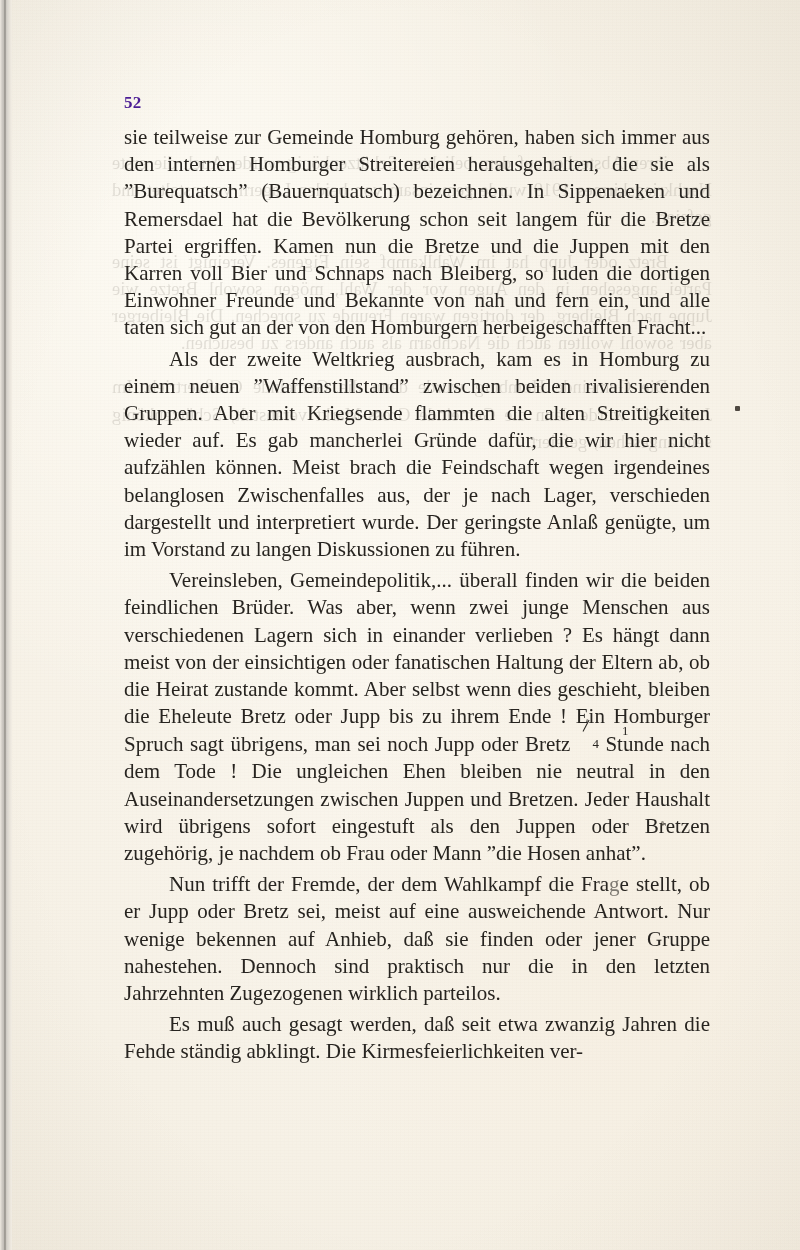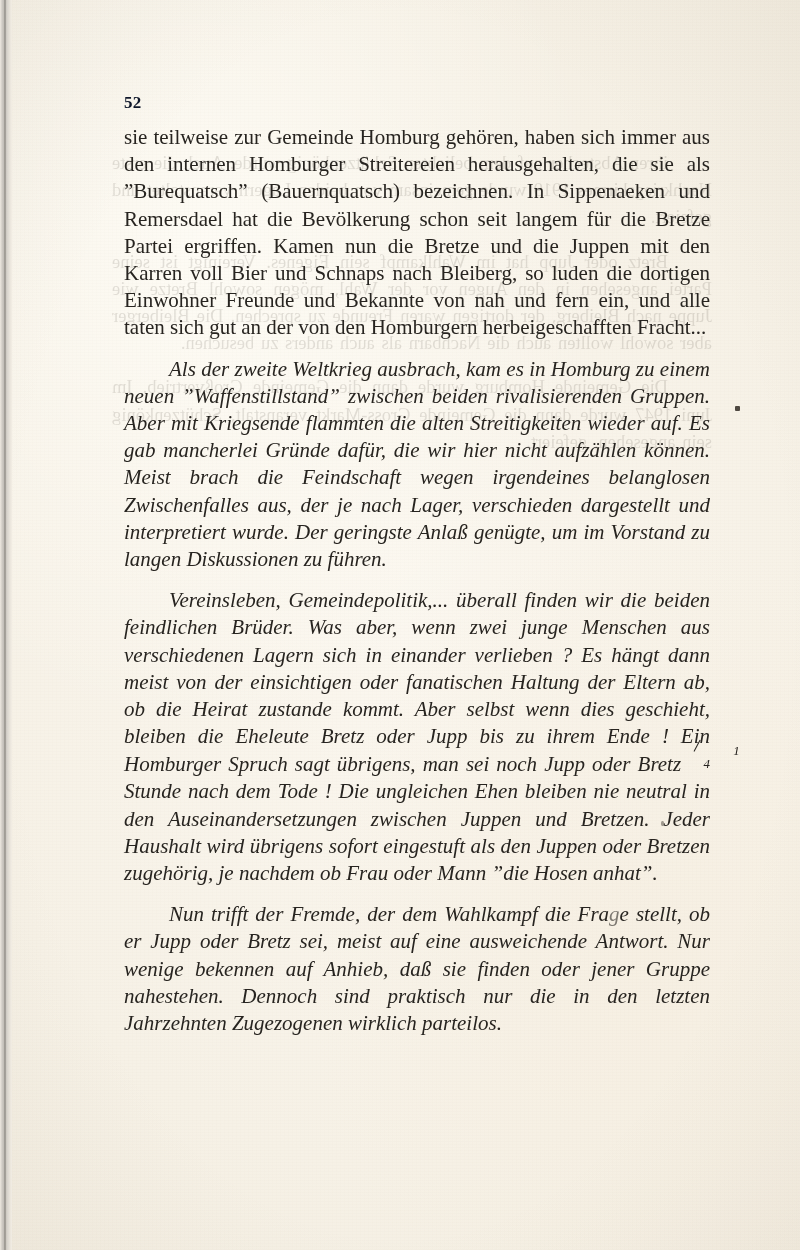--- a/index.html
+++ b/index.html
@@ -77,40 +77,40 @@
   #bleed p { margin: 0 0 17px 0; text-indent: 44px; }
 
   
   #folio {
     position: absolute;
     left: 124px;
     top: 93px;
     font-size: 17px;
     font-weight: bold;
     letter-spacing: .3px;
-    color: #0f172a;
+    color: #4c1d95;
   }
 
   #textblock {
     position: absolute;
     left: 124px;
     top: 124px;
     width: 586px;
     font-size: 21px;
     line-height: 27.2px;
     text-align: justify;
     text-justify: inter-word;
     color: #272420;
   }
   #textblock p {
     margin: 0;
     text-indent: 45px;
   }
   #textblock p.noindent { text-indent: 0; }
-  #textblock p + p { margin-top: 14px; font-style: italic; }
+  #textblock p + p { margin-top: 4px; }
 
   
   .frac {
     display: inline-block;
     position: relative;
     width: 1.05em;
     height: 1em;
     vertical-align: baseline;
     font-size: .99em;
   }
@@ -177,20 +177,21 @@
   <div id="textblock">
 
     <p class="noindent">sie teilweise zur Gemeinde Homburg gehören, haben sich immer aus den internen Homburger Streitereien herausgehalten, die sie als ”Burequatsch” (Bauernquatsch) bezeichnen. In Sippenaeken und Remersdael hat die Bevölkerung schon seit langem für die Bretze Partei ergriffen. Kamen nun die Bretze und die Juppen mit den Karren voll Bier und Schnaps nach Bleiberg, so luden die dortigen Einwohner Freunde und Bekannte von nah und fern ein, und alle taten sich gut an der von den Homburgern herbeigeschafften Fracht...</p>
 
     <p>Als der zweite Weltkrieg ausbrach, kam es in Homburg zu einem neuen ”Waffenstillstand” zwischen beiden rivalisierenden Gruppen. Aber mit Kriegsende flammten die alten Streitigkeiten wieder auf. Es gab mancherlei Gründe dafür, die wir hier nicht aufzählen können. Meist brach die Feindschaft wegen irgendeines belanglosen Zwischenfalles aus, der je nach Lager, verschieden dargestellt und interpretiert wurde. Der geringste Anlaß genügte, um im Vorstand zu langen Diskussionen zu führen.</p>
 
     <p><span>Vereinsleben, Gemeindepolitik,... überall finden wir die beiden feindlichen Brüder. Was aber, wenn zwei junge Menschen aus verschiedenen Lagern sich in einander verlieben ? Es hängt dann meist von der einsichtigen oder fanatischen Haltung der Eltern ab, ob die Heirat zustande kommt. Aber selbst wenn dies geschieht, bleiben die Eheleute Bretz oder Jupp bis zu ihrem Ende ! Ein Homburger Spruch sagt übrigens, man sei noch Jupp oder Bretz </span><span class="frac"><span class="num">1</span><span class="bar"></span><span class="den">4</span></span><span> Stunde nach dem Tode ! Die ungleichen Ehen bleiben nie neutral in den Auseinandersetzungen zwischen Juppen und Bretzen. Jeder Haushalt wird übrigens sofort eingestuft als den Juppen oder Bretzen zugehörig, je nachdem ob Frau oder Mann ”die Hosen anhat”.</span></p>
 
     <p><span>Nun trifft der Fremde, der dem Wahlkampf die Fra</span><span class="worn">g</span><span>e stellt, ob er Jupp oder Bretz sei, meist auf eine ausweichende Antwort. Nur wenige bekennen auf Anhieb, daß sie finden oder jener Gruppe nahestehen. Dennoch sind praktisch nur die in den letzten Jahrzehnten Zugezogenen wirklich parteilos.</span></p>
 
+    <p>Es muß auch gesagt werden, daß seit etwa zwanzig Jahren die Fehde ständig abklingt. Die Kirmesfeierlichkeiten ver-</p>
 
   </div>
 
   <div id="scan-edge">
     <div id="scan-edge-line"></div>
   </div>
 
   <div id="speck"></div>
   <div id="speck2"></div>
 

